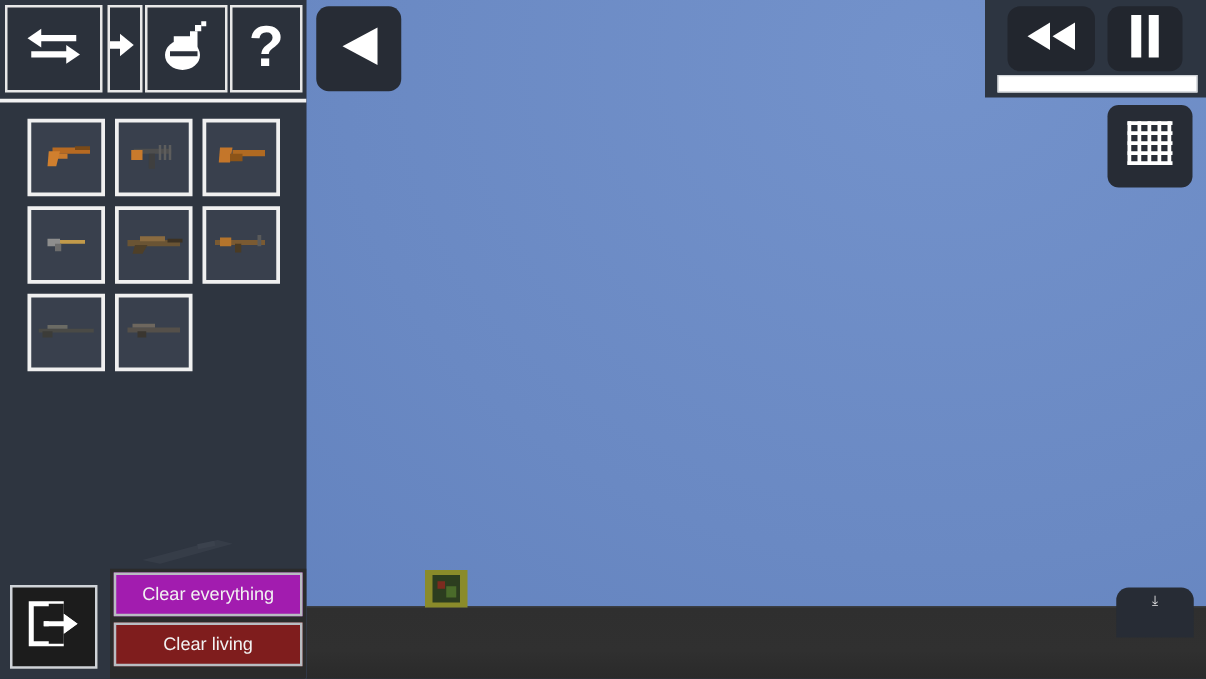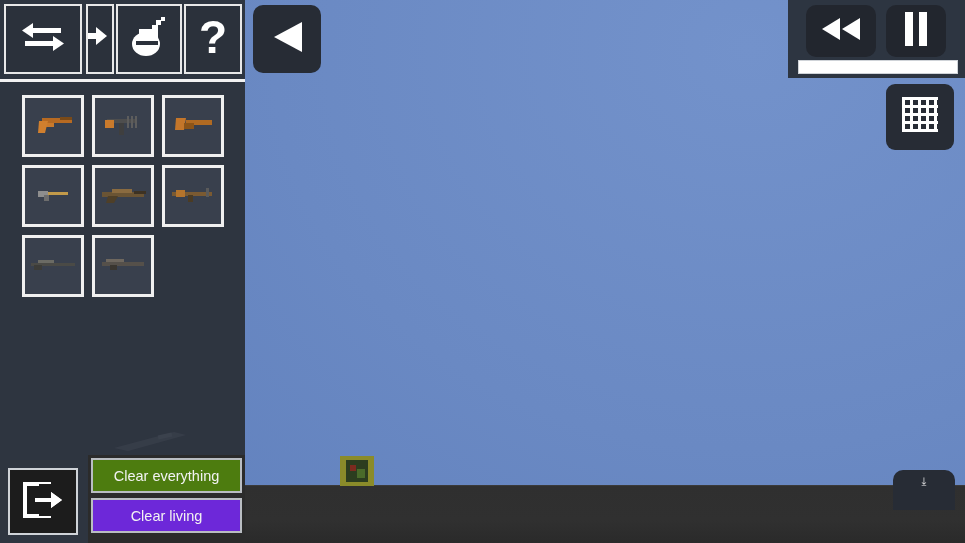--- a/index.html
+++ b/index.html
@@ -76,25 +76,25 @@
   .clear-panel {
     position:absolute; left:88px; top:455px; width:157px; height:88px;
     background:#2b2b2b;
     padding:3px;
   }
   .clear-btn {
     display:flex; align-items:center; justify-content:center;
     width:151px; height:35px;
     color:#f2f2f2; font-size:14.5px;
     border:2px solid #b9bdc2;
-    background:#6d28d9;
+    background:#7f1d1d;
     margin-bottom:5px;
     white-space:nowrap;
   }
-  .clear-btn.hover { background:#4d7c0f; }
+  .clear-btn.hover { background:#a21caf; }
 
   
   .playbar {
     position:absolute; left:788px; top:0; width:177px; height:78px;
     background:#2d3541;
   }
   .rbtn {
     position:absolute; top:5px; height:52px; border-radius:10px;
     background:#22262e; display:flex; align-items:center; justify-content:center;
   }

